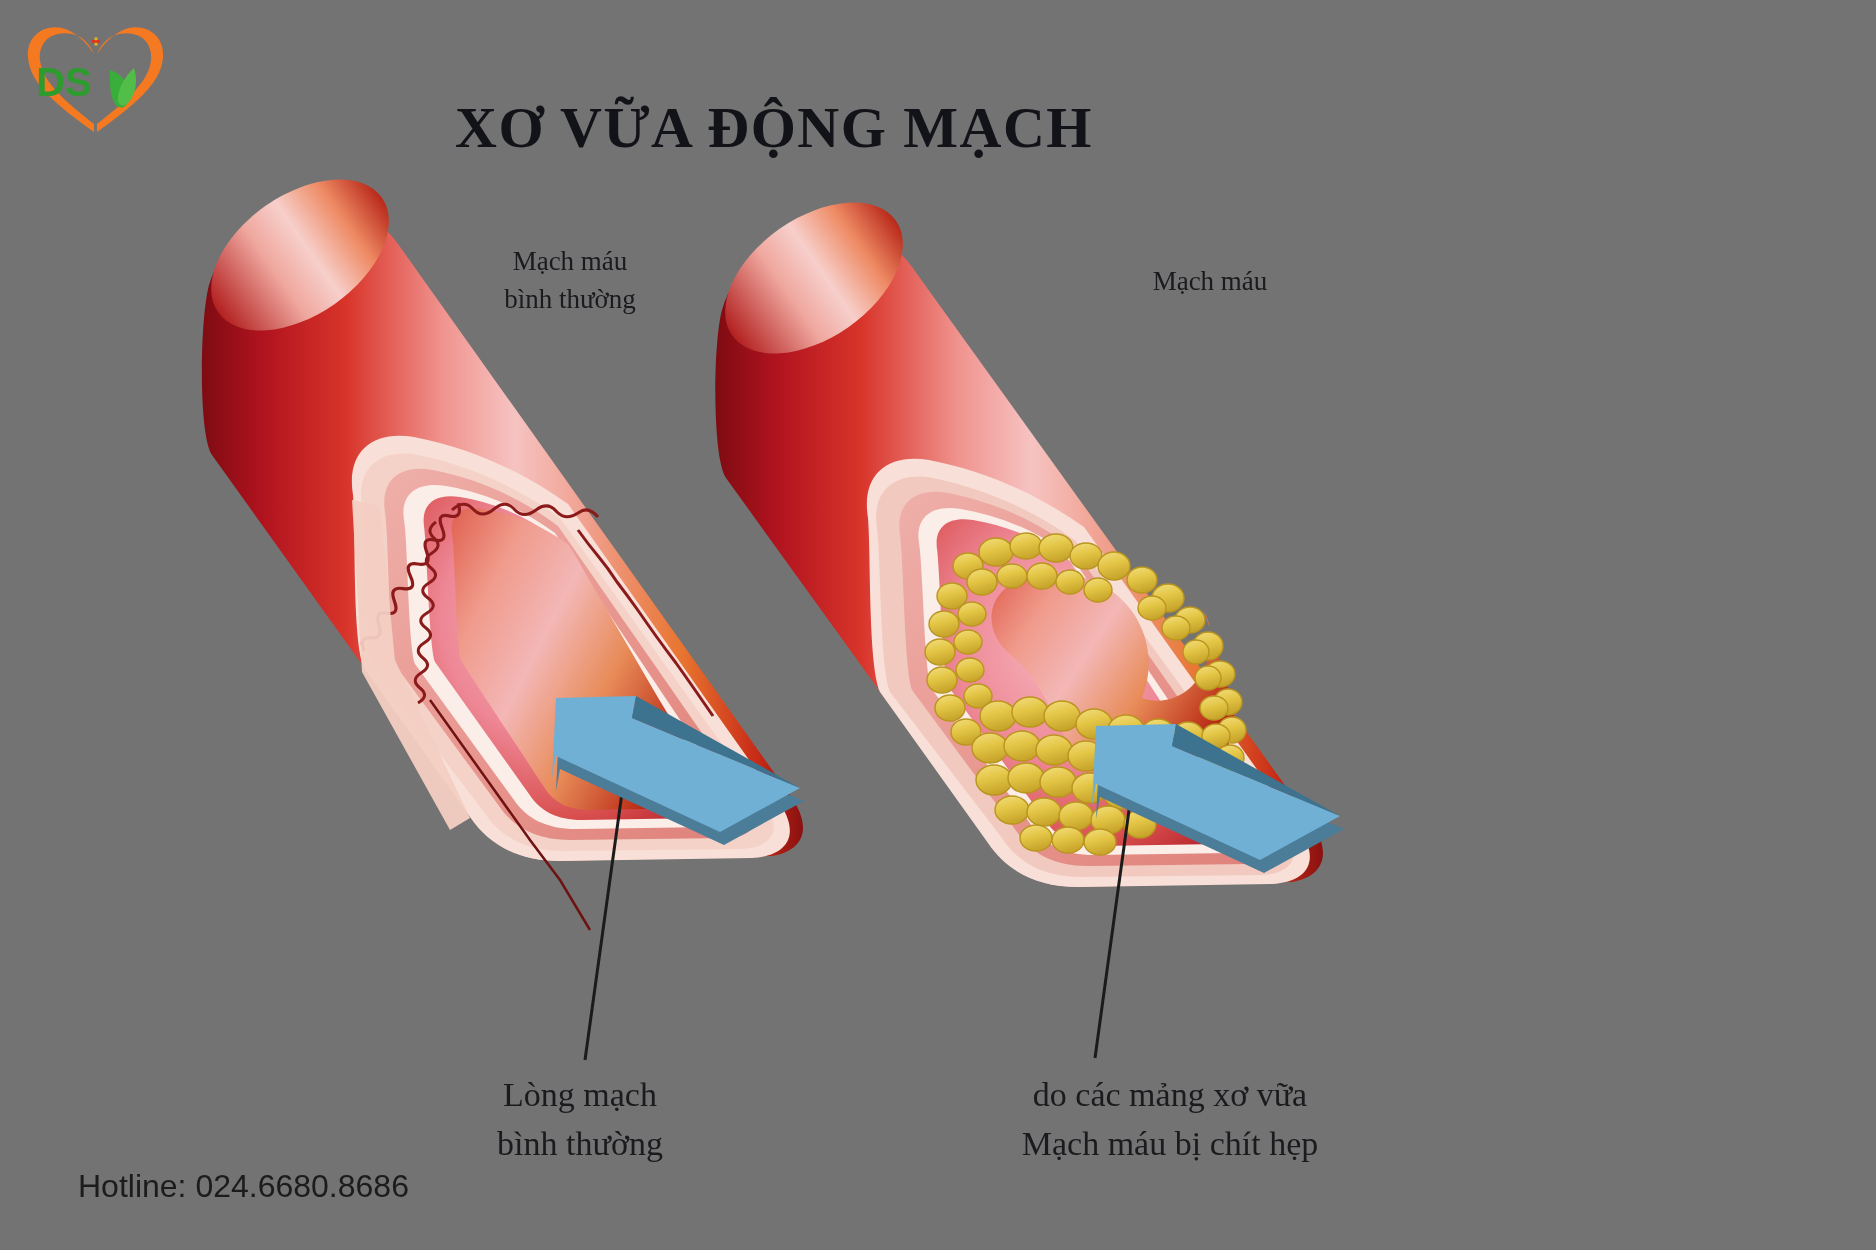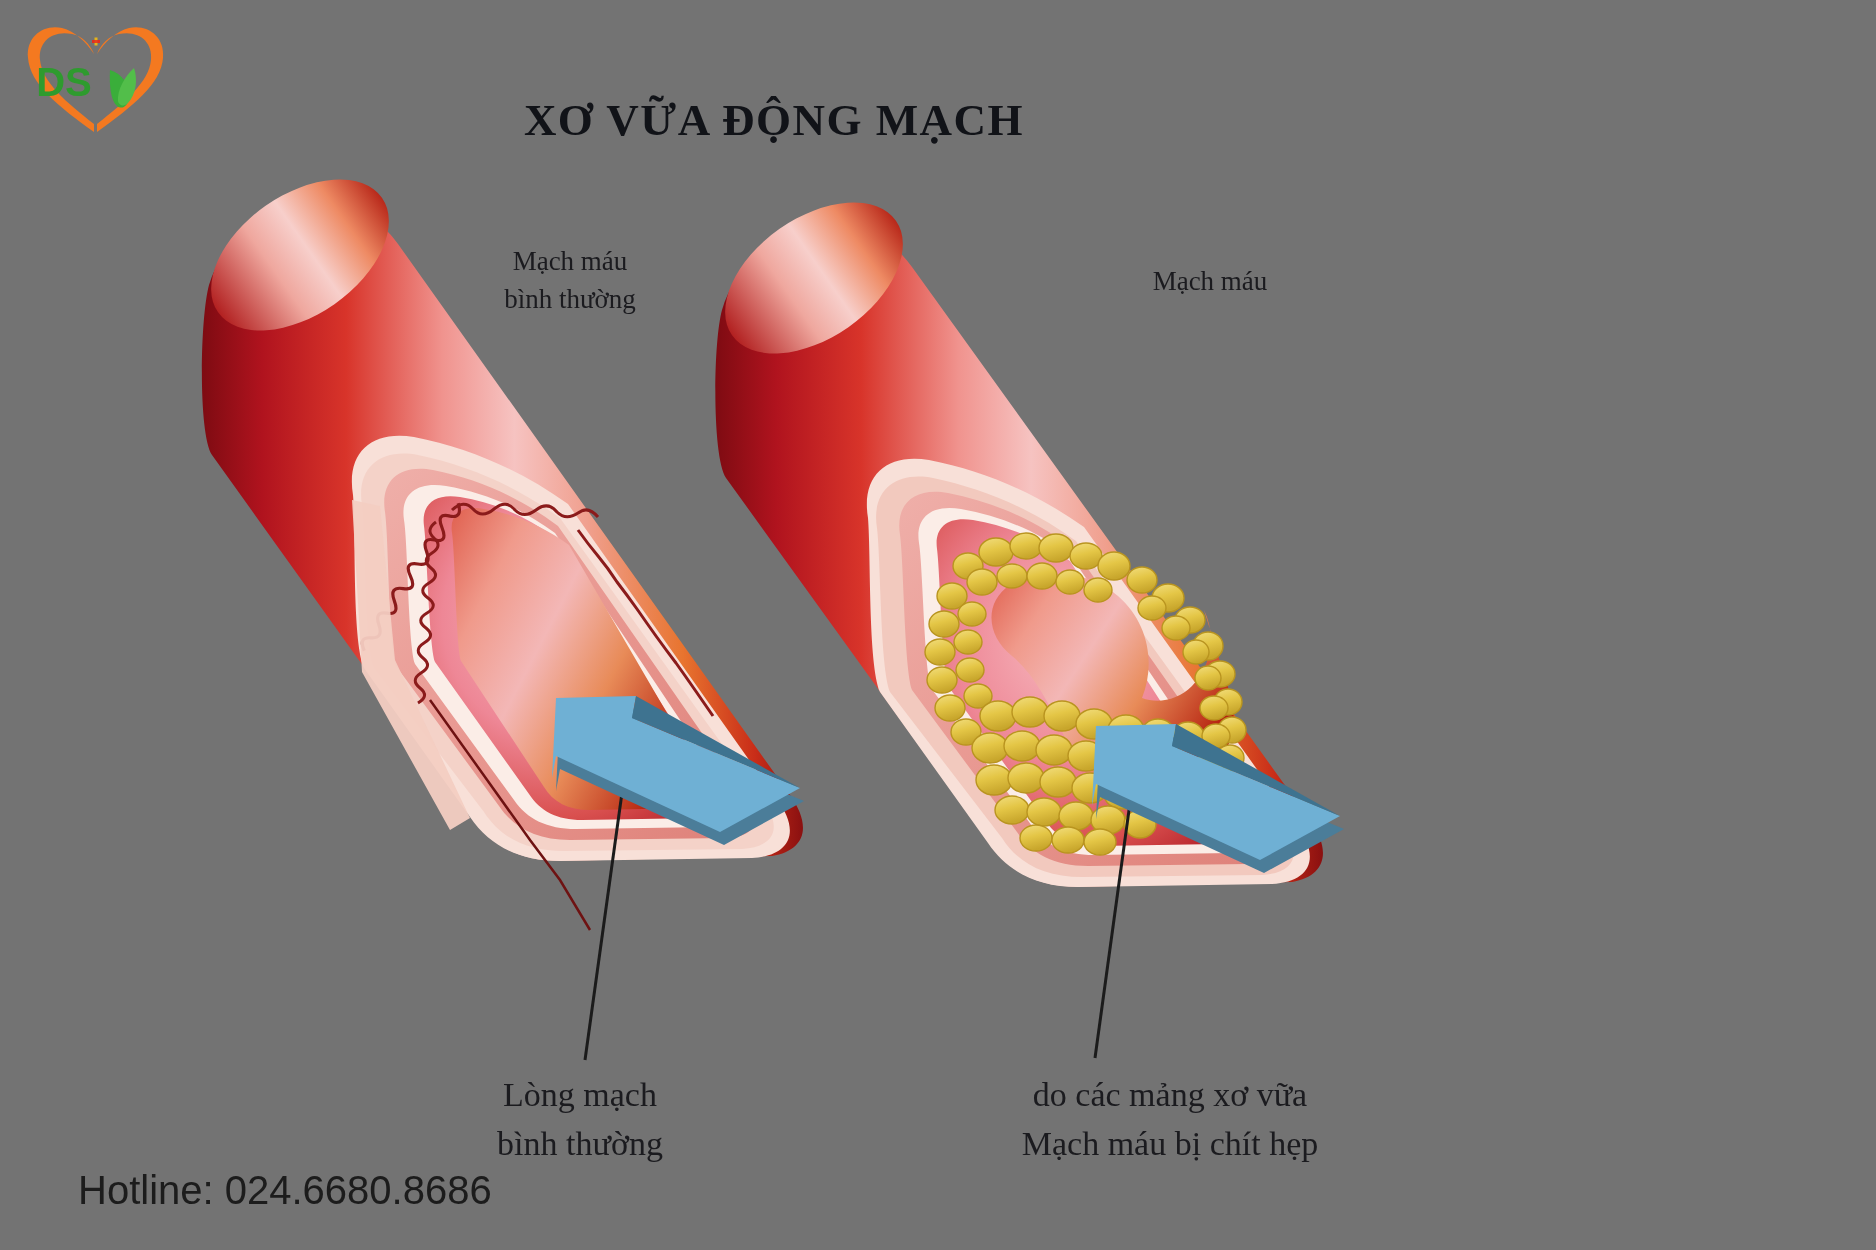--- a/index.html
+++ b/index.html
@@ -31,21 +31,21 @@
 
   
   #title {
     position: absolute;
     left: 0;
     top: 94px;
     width: 1548px;
     text-align: center;
     font-family: "Liberation Serif", serif;
     font-weight: bold;
-    font-size: 45px;
+    font-size: 58px;
     letter-spacing: 1.5px;
     color: #111318;
     white-space: nowrap;
   }
 
   
   .vessel-label {
     position: absolute;
     font-family: "Liberation Serif", serif;
     font-size: 27px;
@@ -66,21 +66,21 @@
     text-align: center;
     white-space: nowrap;
   }
   #caption-normal { left: 430px;  top: 1070px; width: 300px; }
   #caption-athero { left: 970px;  top: 1070px; width: 400px; }
 
   
   .footer-text {
     position: absolute;
     font-family: "Liberation Sans", sans-serif;
-    font-size: 40px;
+    font-size: 32px;
     color: #1c1c1c;
     white-space: nowrap;
   }
   #hotline { left: 78px;  top: 1168px; }
   #website { left: 1232px; top: 1170px; }
 
   
   #art {
     position: absolute;
     left: 0;

